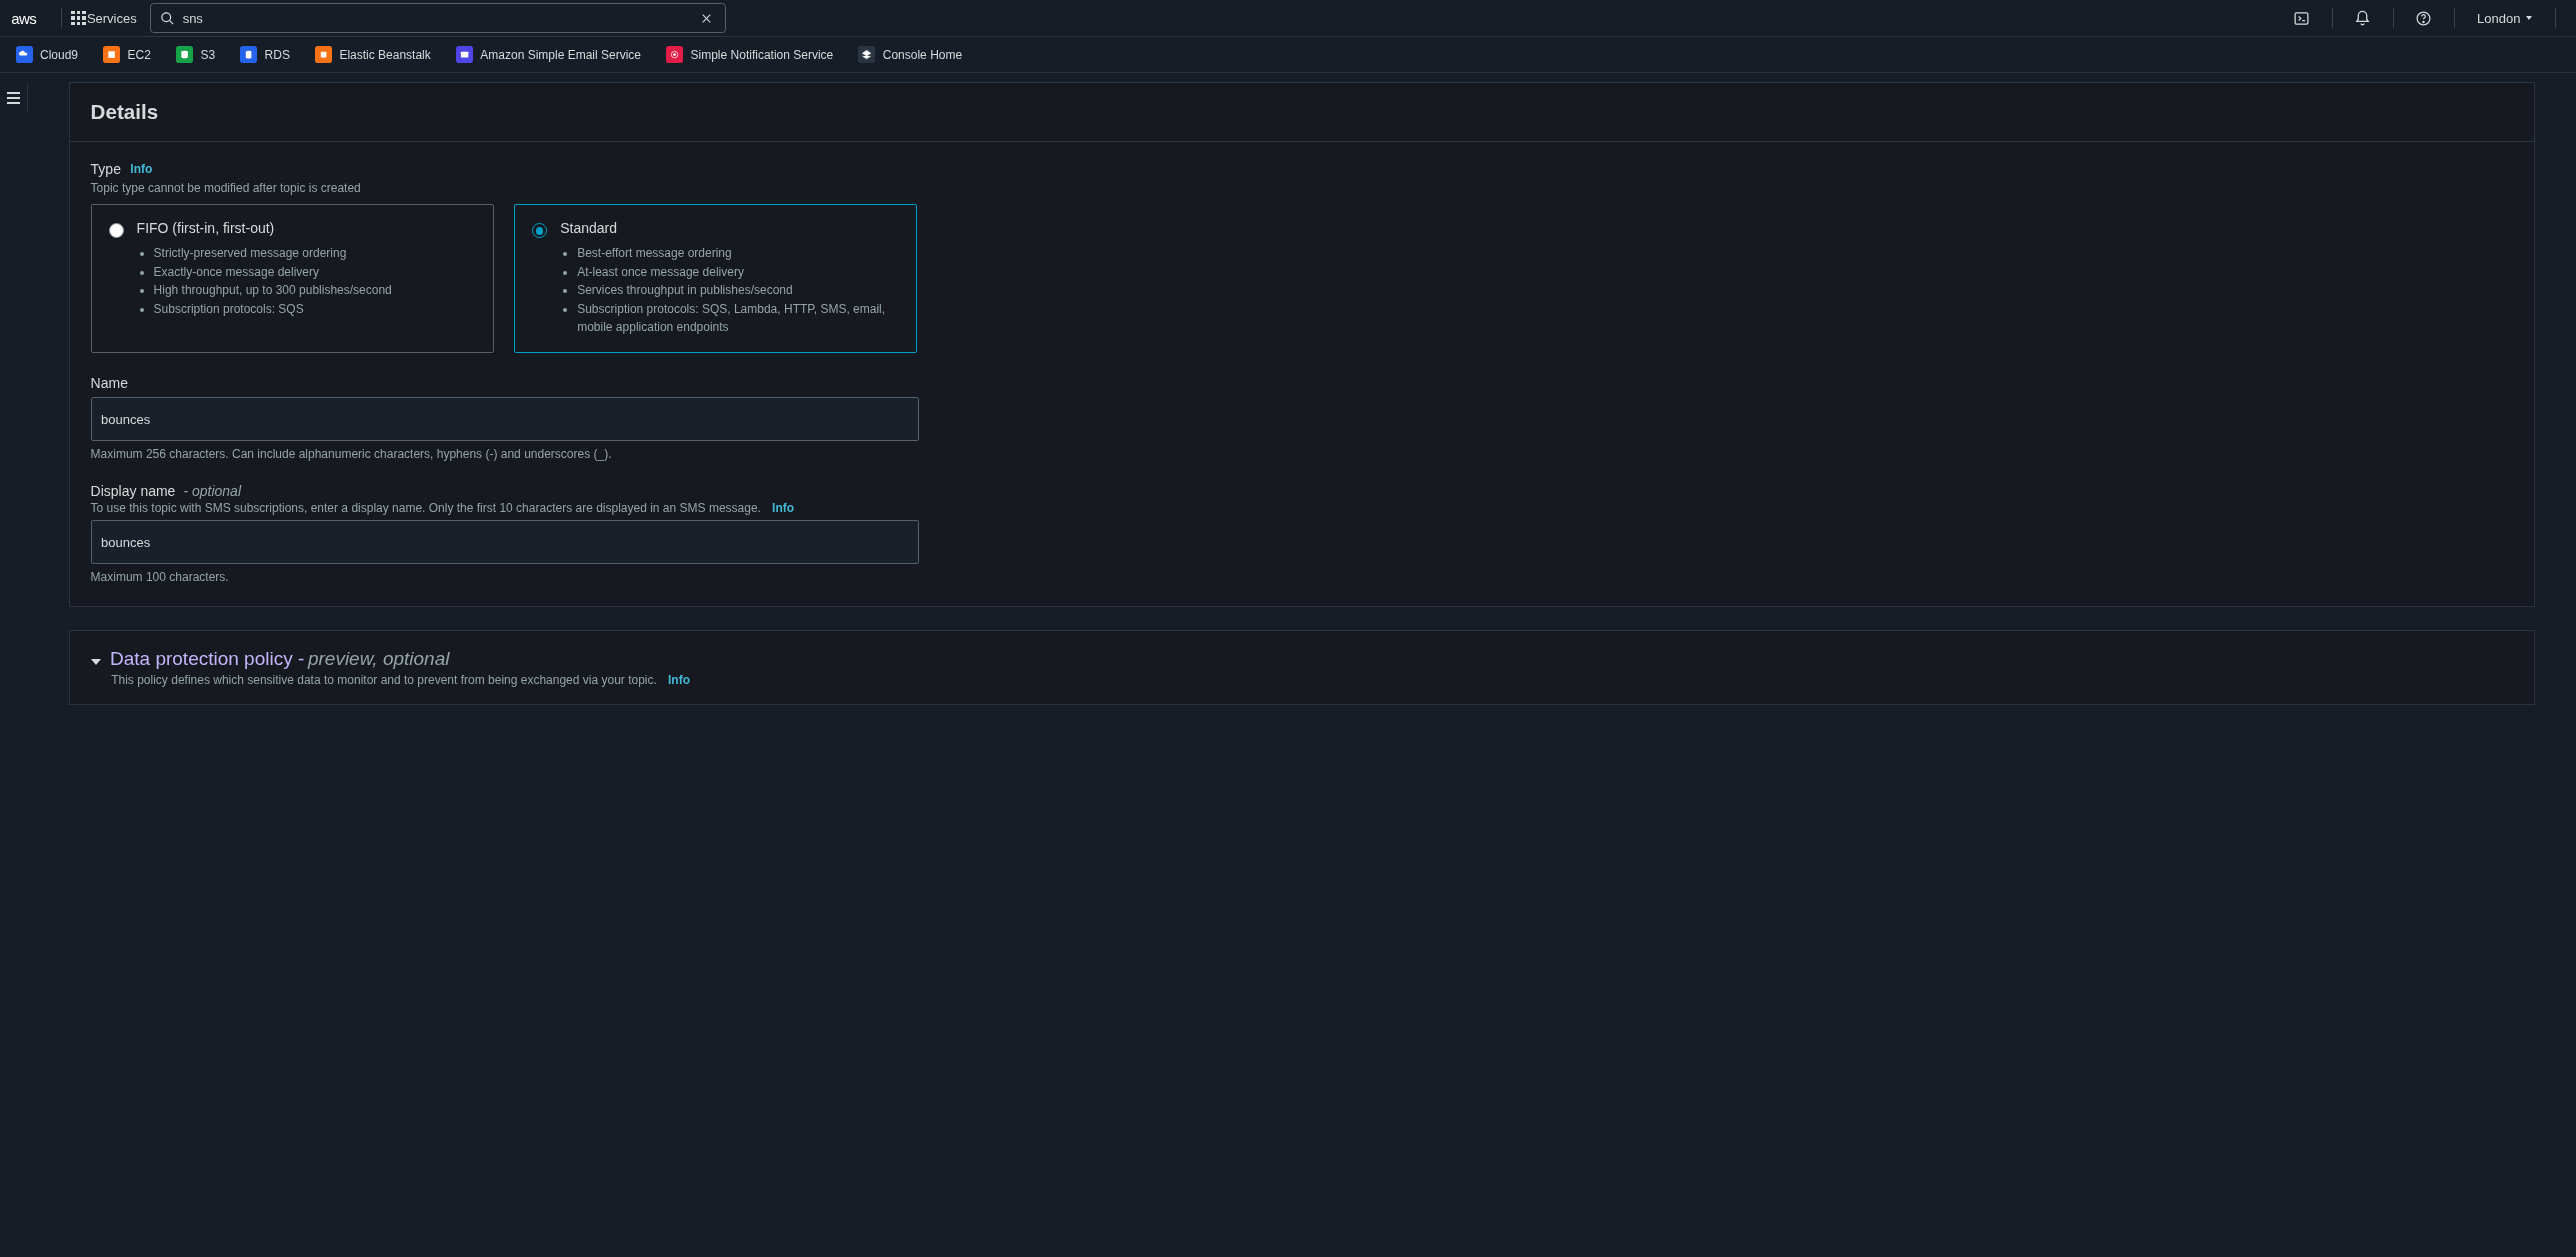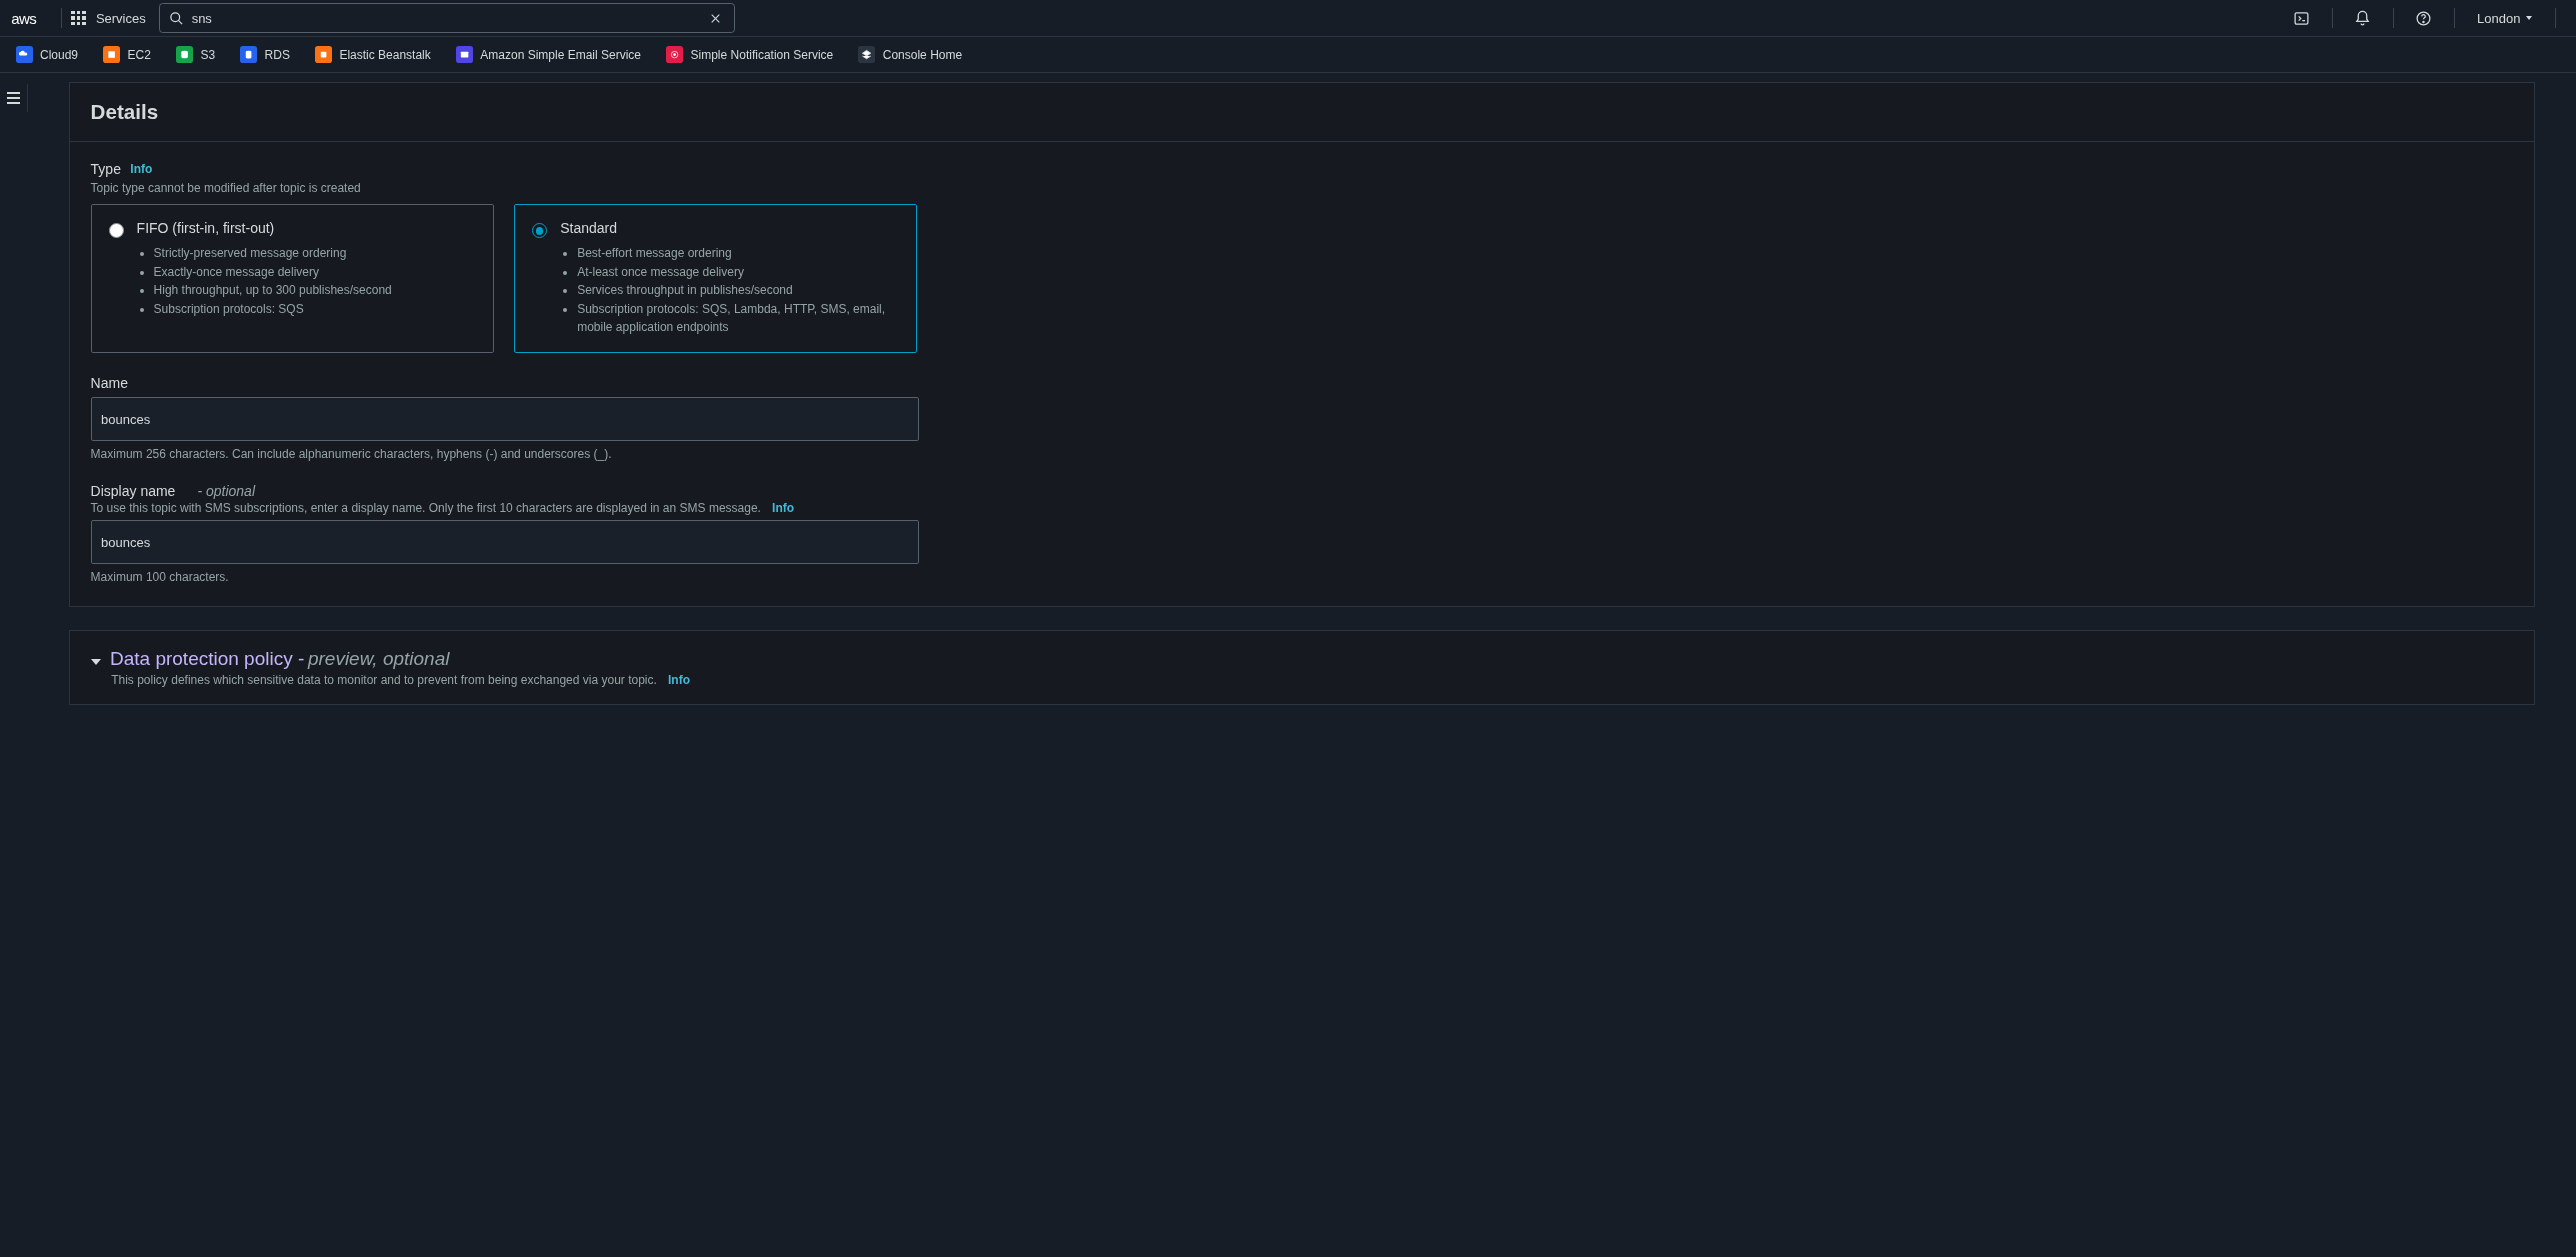--- a/index.html
+++ b/index.html
@@ -36,21 +36,21 @@
     }
     .apps-icon {
       display: grid;
       grid-template-columns: repeat(3, 3.7px);
       grid-template-rows: repeat(3, 3.7px);
       gap: 1.9px;
       cursor: pointer;
     }
     .apps-icon div { background: #d5dbdb; }
     .services-label {
-      margin-left: 10px;
+      margin-left: 1px;
       margin-right: 13px;
       cursor: pointer;
     }
     .search-box {
       display: flex;
       align-items: center;
       background: #161d26;
       border: 0.9px solid #55616c;
       border-radius: 3.7px;
       height: 30px;
@@ -265,21 +265,21 @@
       border: 0.9px solid #55616c;
       border-radius: 1.9px;
       color: #d5dbdb;
       padding: 0 9.4px;
       font-size: 13px;
       outline: none;
     }
     .label-row-inline {
       display: flex;
       align-items: flex-start;
-      gap: 22px;
+      gap: 8px;
       margin-bottom: 1.9px;
     }
     .optional { font-style: italic; color: #95a5a6; font-size: 14px; }
     .desc-with-info {
       display: flex;
       align-items: baseline;
       gap: 11.2px;
       margin-bottom: 5px;
     }
     

